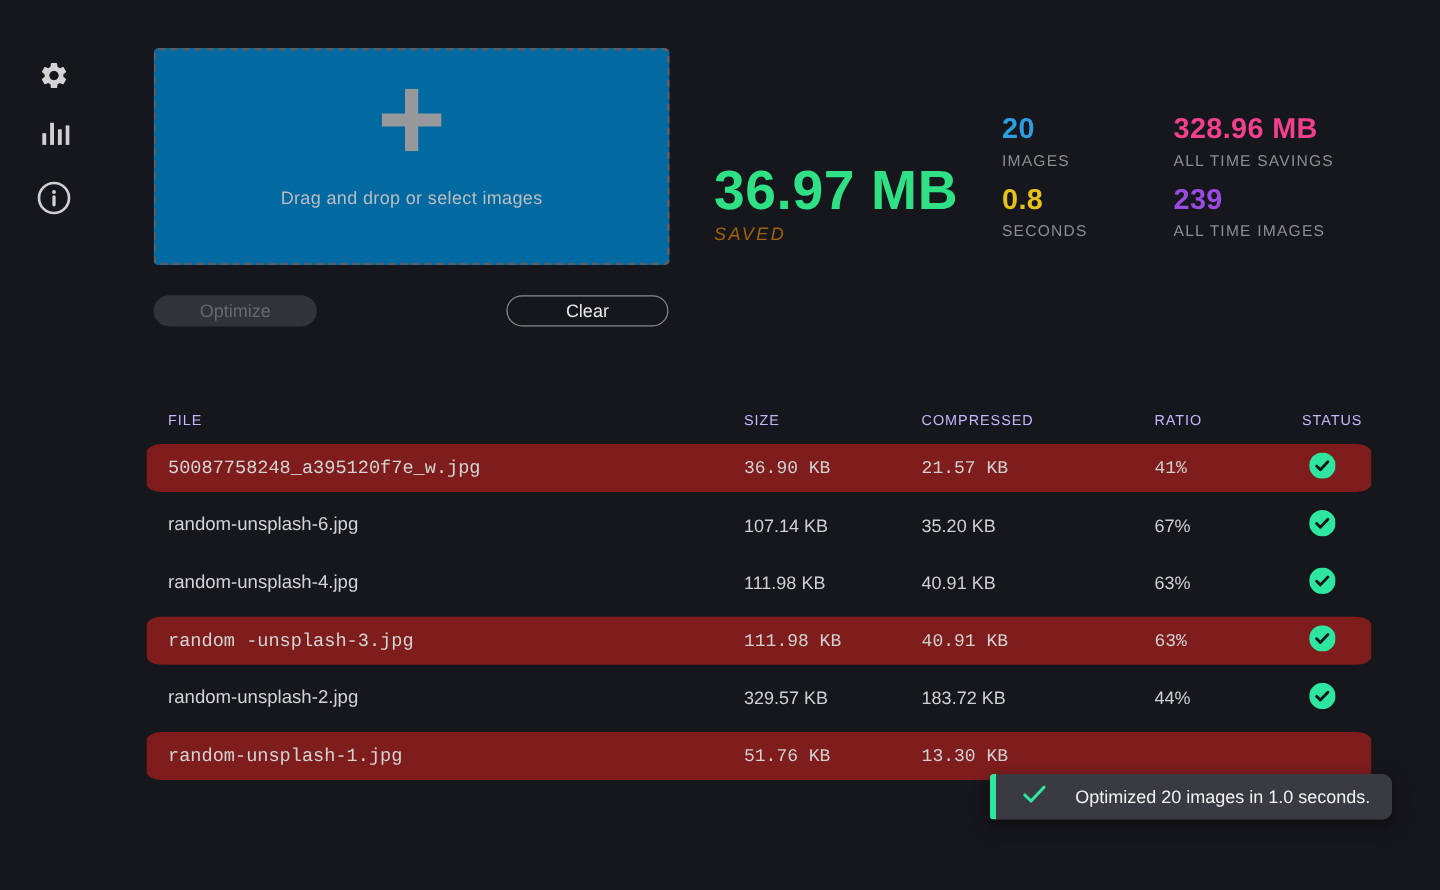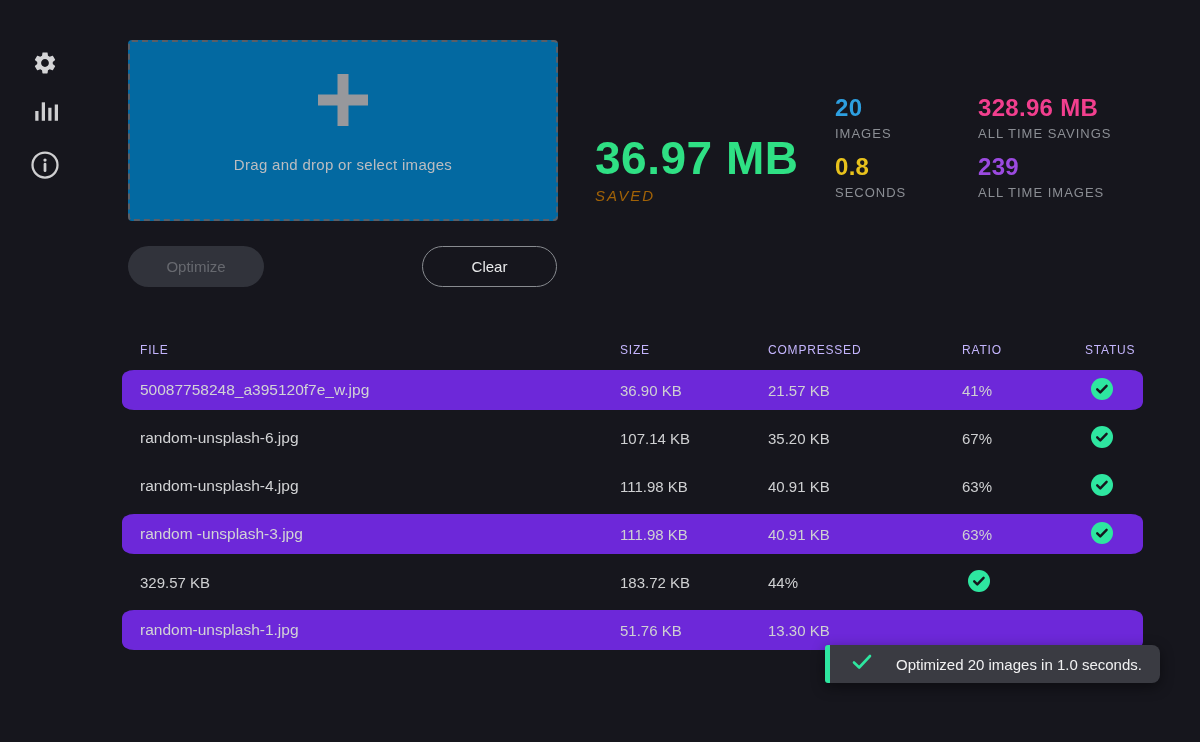--- a/index.html
+++ b/index.html
@@ -36,34 +36,35 @@
   .stat-col.col2 { left: 978px; }
   .stat-group + .stat-group { margin-top: 12px; }
   .stat-value { font-size: 24px; font-weight: 700; line-height: 28px; letter-spacing: 0.3px; }
   .stat-label { margin-top: 4px; font-size: 13px; color: #8b8e94; letter-spacing: 1px; }
   .c-blue   { color: var(--blue, #2d9fe0); }
   .c-yellow { color: var(--yellow, #e8c21c); }
   .c-pink   { color: var(--pink, #f23f8e); }
   .c-purple { color: var(--purple, #9b4ae0); }
 
   
-  .btn { position: absolute; top: 246px; height: 41px; border-radius: 21px; font-size: 15px; font-family: inherit; cursor: pointer; }
+  .btn { position: absolute; top: 246px; height: 26px; border-radius: 21px; font-size: 15px; font-family: inherit; cursor: pointer; }
   .btn-optimize { left: 128px; width: 136px; background: #31333b; border: none; color: #67696f; }
   .btn-clear { left: 422px; width: 135px; background: transparent; border: 1px solid #888b90; color: #e9eaeb; }
 
   
   .file-table { position: absolute; left: 122px; top: 333px; width: 1021px; }
   .t-grid { display: grid; grid-template-columns: 480px 148px 194px 123px 76px; padding-left: 18px; align-items: center; }
   .t-head { height: 33px; font-size: 12px; color: #c4b5fd; letter-spacing: 0.8px; }
   .t-row { height: 48px; font-size: 15px; color: #cfd0d2; }
   .t-row .cell-file { color: #d2d3d5; font-size: 15.5px; }
   .t-row.light {
-    background: #6d28d9; background-clip: padding-box;
+    background: #7f1d1d; background-clip: padding-box;
     border-top: 4px solid transparent; border-bottom: 4px solid transparent;
     border-radius: 12px;
+    font-family: Liberation Mono, monospace;
   }
   .cell-status { display: flex; justify-content: flex-start; padding-left: 6px; }
 
   
   .toast {
     position: absolute; left: 825px; top: 645px; width: 335px; height: 38px;
     background: #3a3b42; border-left: 5px solid var(--mint, #2ee6a0);
     border-radius: 3px 8px 8px 3px;
     display: flex; align-items: center;
     box-shadow: 0 4px 14px rgba(0,0,0,0.45);
@@ -203,20 +204,21 @@
     <div class="cell-status">
       <span class="status-ok">
         <svg width="22" height="22" viewBox="0 0 22 22">
           <circle cx="11" cy="11" r="11" fill="#2ee6a0"></circle>
           <path d="M6.2 11.3l3.1 3.1 6.3-6.6" fill="none" stroke="#16161d" stroke-width="2.4" stroke-linecap="round" stroke-linejoin="round"></path>
         </svg>
       </span>
     </div>
   </div>
       <div class="t-grid t-row">
+    <div class="cell-file">random-unsplash-2.jpg</div>
     <div class="cell-size">329.57 KB</div>
     <div class="cell-comp">183.72 KB</div>
     <div class="cell-ratio">44%</div>
     <div class="cell-status">
       <span class="status-ok">
         <svg width="22" height="22" viewBox="0 0 22 22">
           <circle cx="11" cy="11" r="11" fill="#2ee6a0"></circle>
           <path d="M6.2 11.3l3.1 3.1 6.3-6.6" fill="none" stroke="#16161d" stroke-width="2.4" stroke-linecap="round" stroke-linejoin="round"></path>
         </svg>
       </span>

